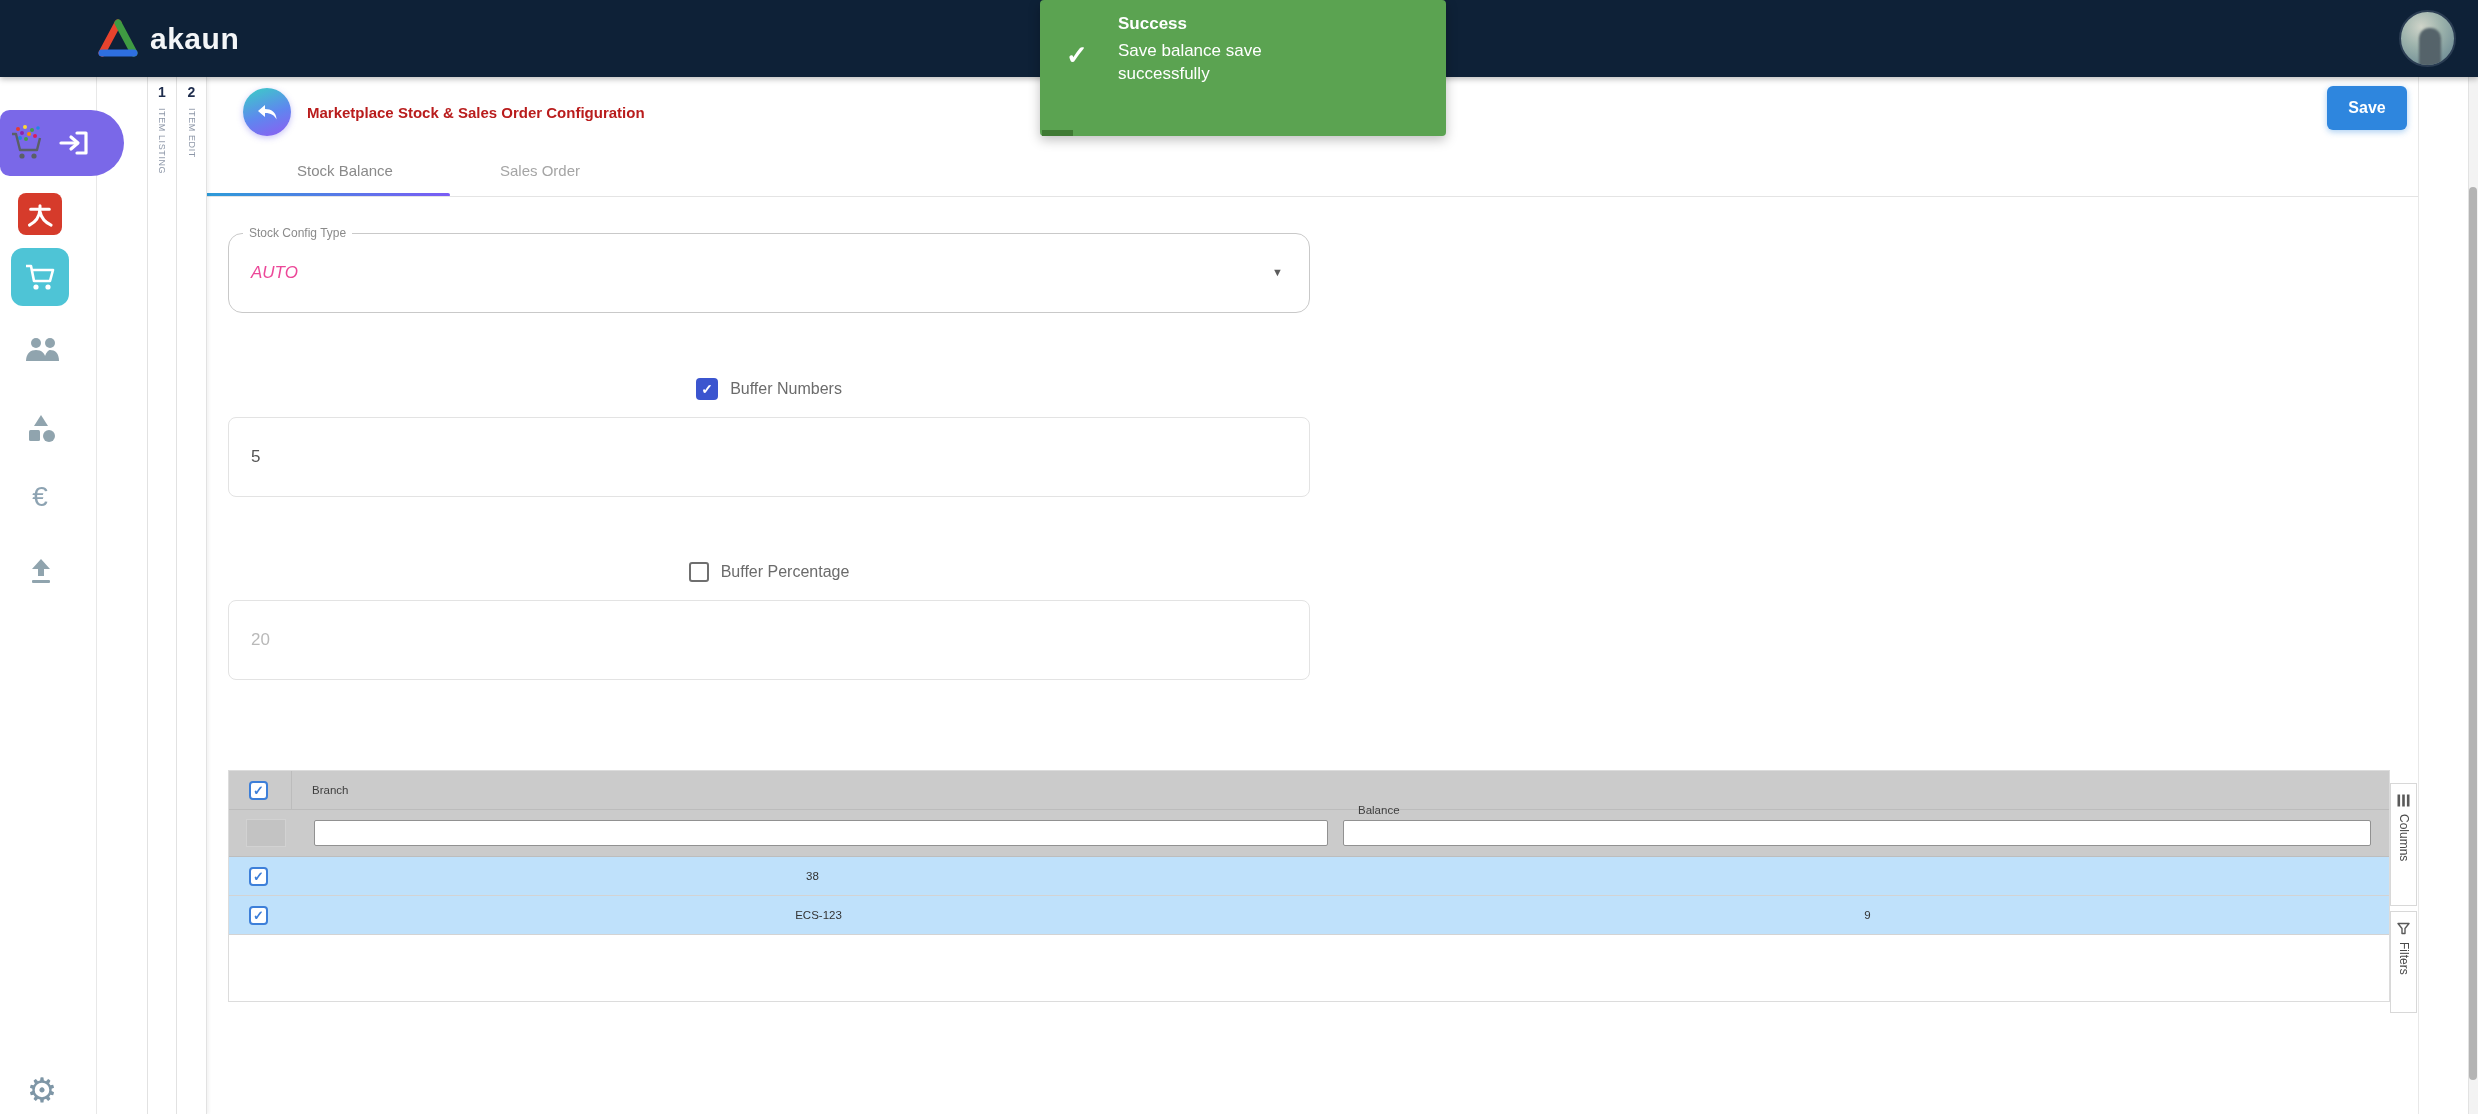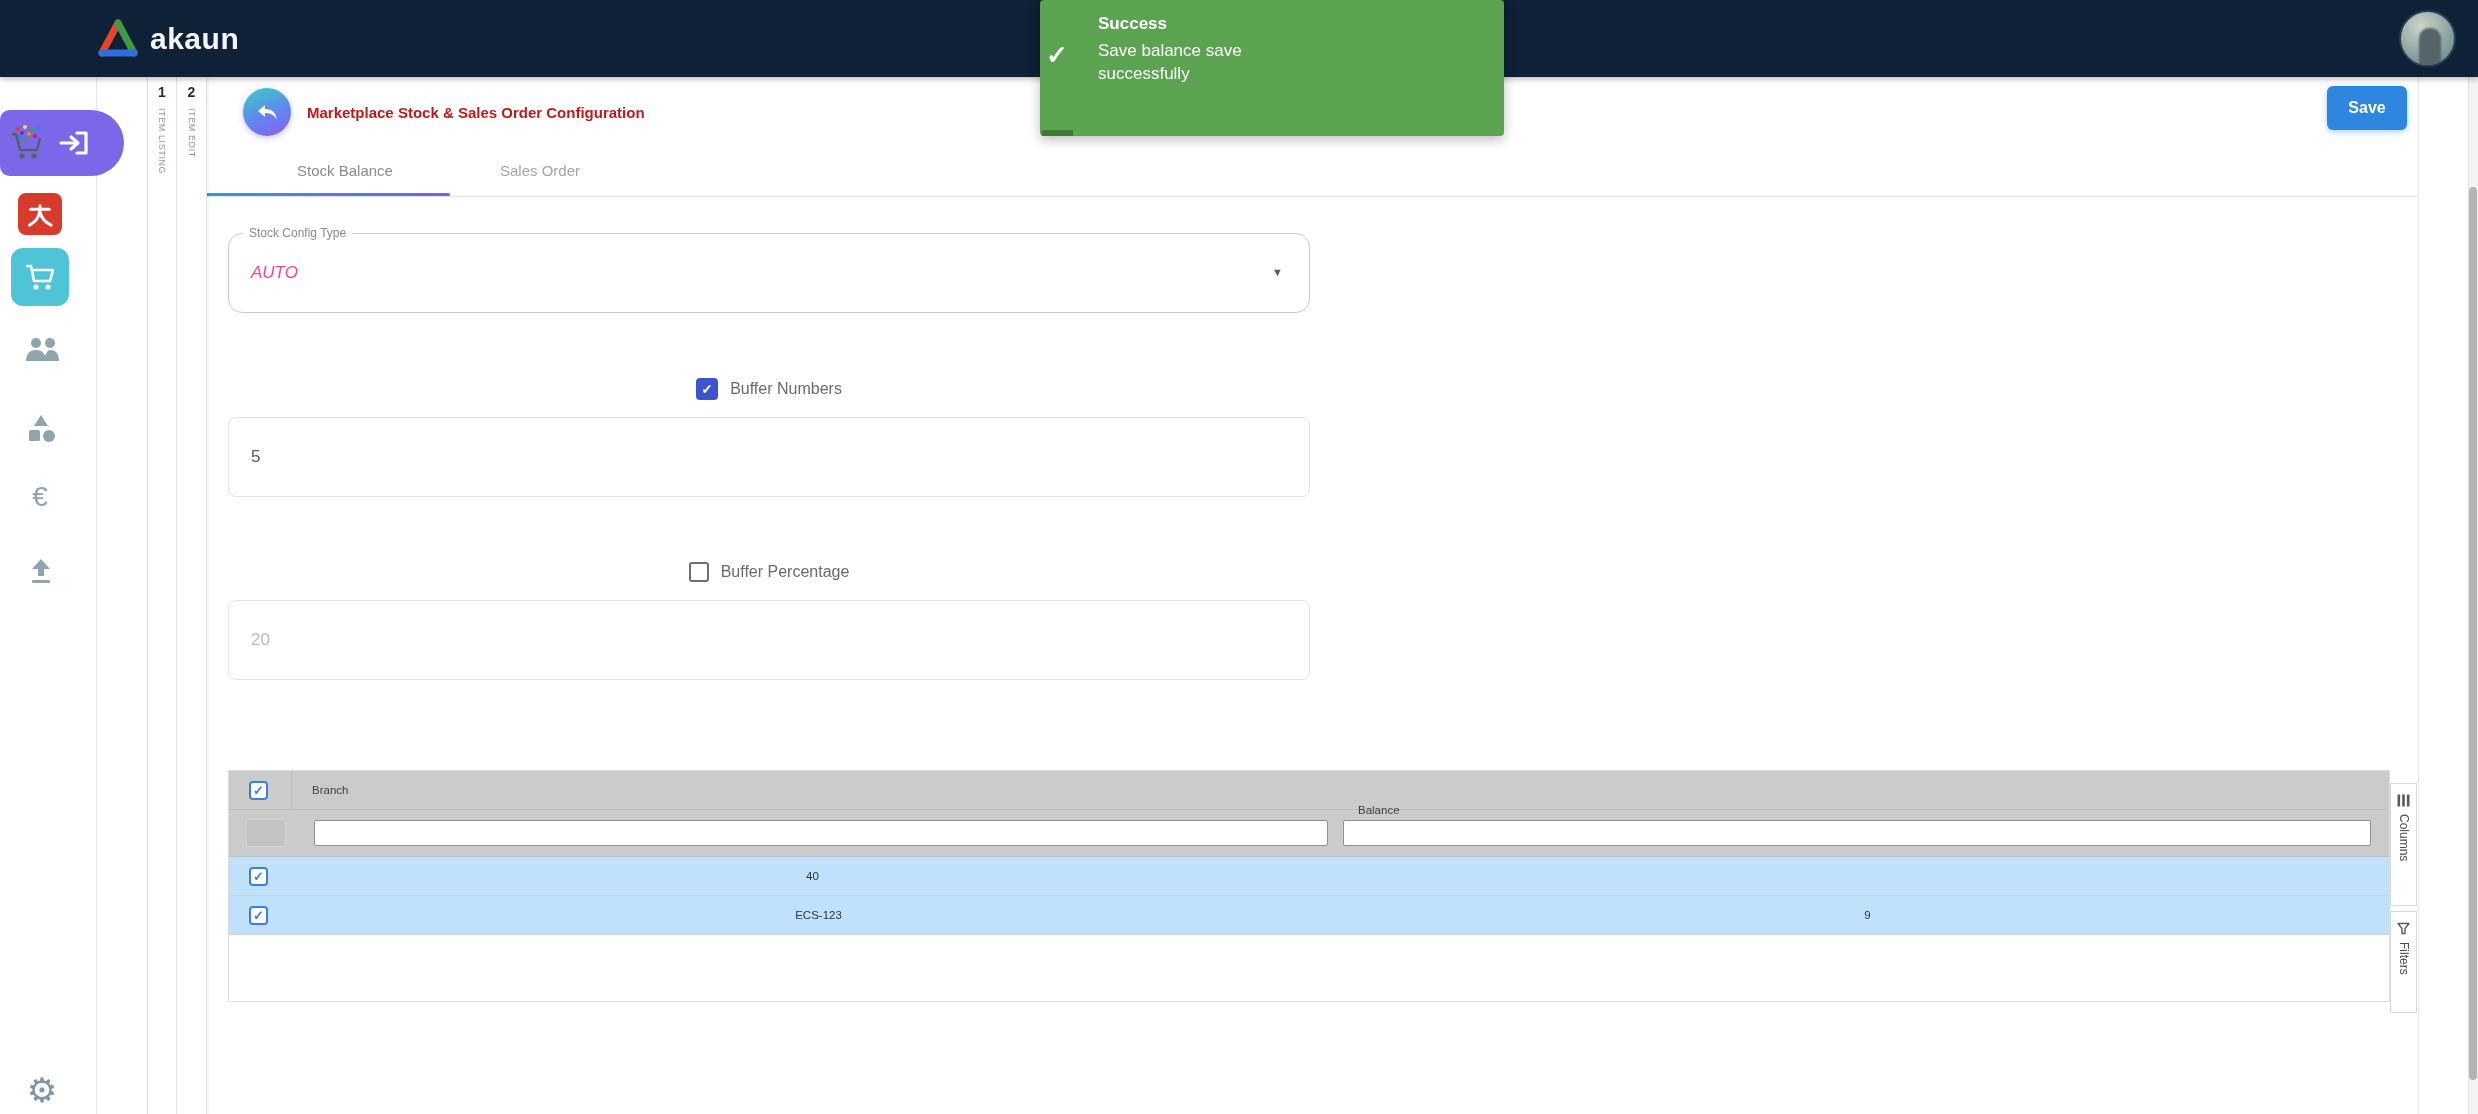--- a/index.html
+++ b/index.html
@@ -22,23 +22,23 @@
     background:radial-gradient(circle at 38% 28%, #cfd4c9 0%, #9db3ac 40%, #5e7f8d 100%);
     border:2px solid #2a3c52; overflow:hidden;
   }
   .avatar::after{
     content:""; position:absolute; left:18px; top:16px; width:22px; height:42px;
     background:#55636a; border-radius:10px 10px 4px 4px; filter:blur(1px);
   }
 
   
   .toast {
-    position:absolute; left:1040px; top:0; width:464px; min-height:136px;
+    position:absolute; left:1040px; top:0; width:406px; min-height:136px;
     background:#5ba351; border-radius:4px; z-index:60; color:#fff;
-    box-shadow:0 4px 12px rgba(0,0,0,.25); padding:14px 18px 18px 6px;
+    box-shadow:0 4px 12px rgba(0,0,0,.25); padding:14px 18px 18px 26px;
   }
   .toast-title { margin-left:52px; font-weight:bold; font-size:17px; }
   .toast-body { display:flex; margin-top:6px; }
   .toast-check { width:52px; font-size:26px; font-weight:bold; line-height:1; padding-top:2px; }
   .toast-msg { font-size:17px; line-height:1.35; width:240px; }
   .toast-progress { position:absolute; left:2px; bottom:0; width:31px; height:6px; background:#3f7a33; }
 
   
   .sidebar {
     position:absolute; left:0; top:77px; width:97px; height:1037px;
@@ -329,21 +329,21 @@
     <div class="g-filter">
       <div class="filter-box"></div>
       <input class="filter-input fi-branch" style="">
       <input class="filter-input fi-balance" style="">
     </div>
 
     <div class="g-row">
       <div class="c-check">
         <span class="cb-outline">✓</span>
       </div>
-      <div class="c-balance">40</div>
+      <div class="c-balance">38</div>
     </div>
 
     <div class="g-row">
       <div class="c-check">
         <span class="cb-outline">✓</span>
       </div>
       <div class="c-branch">ECS-123</div>
       <div class="c-balance">9</div>
     </div>
   </div>

